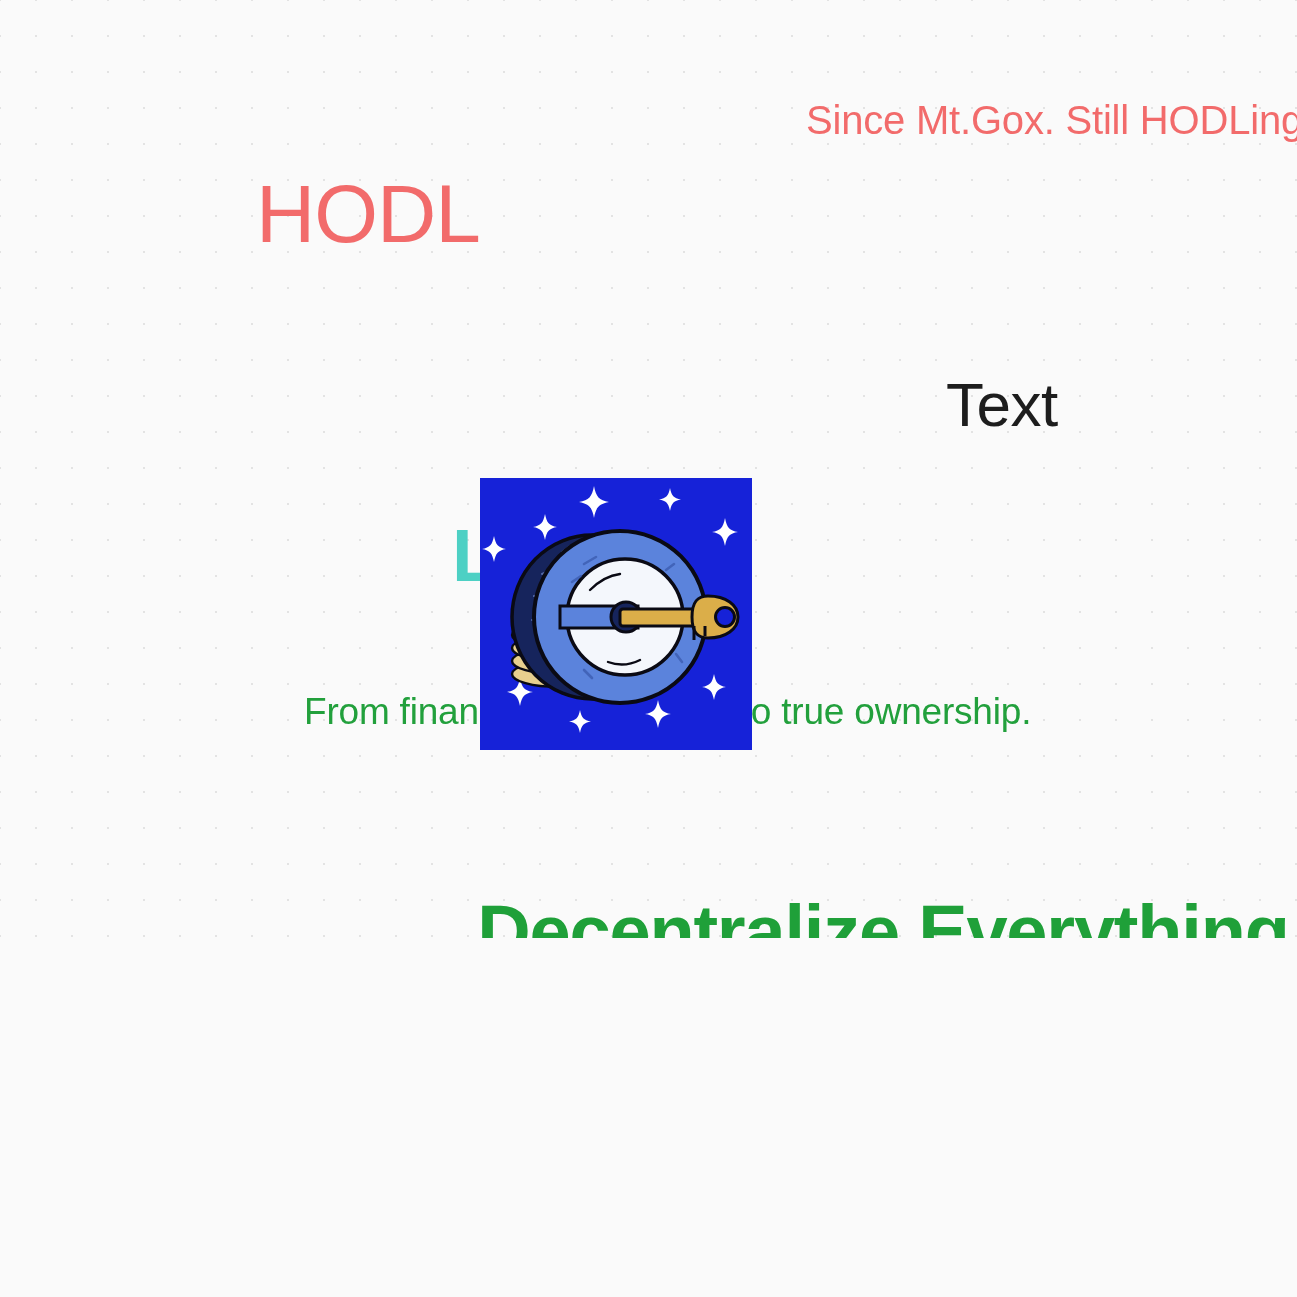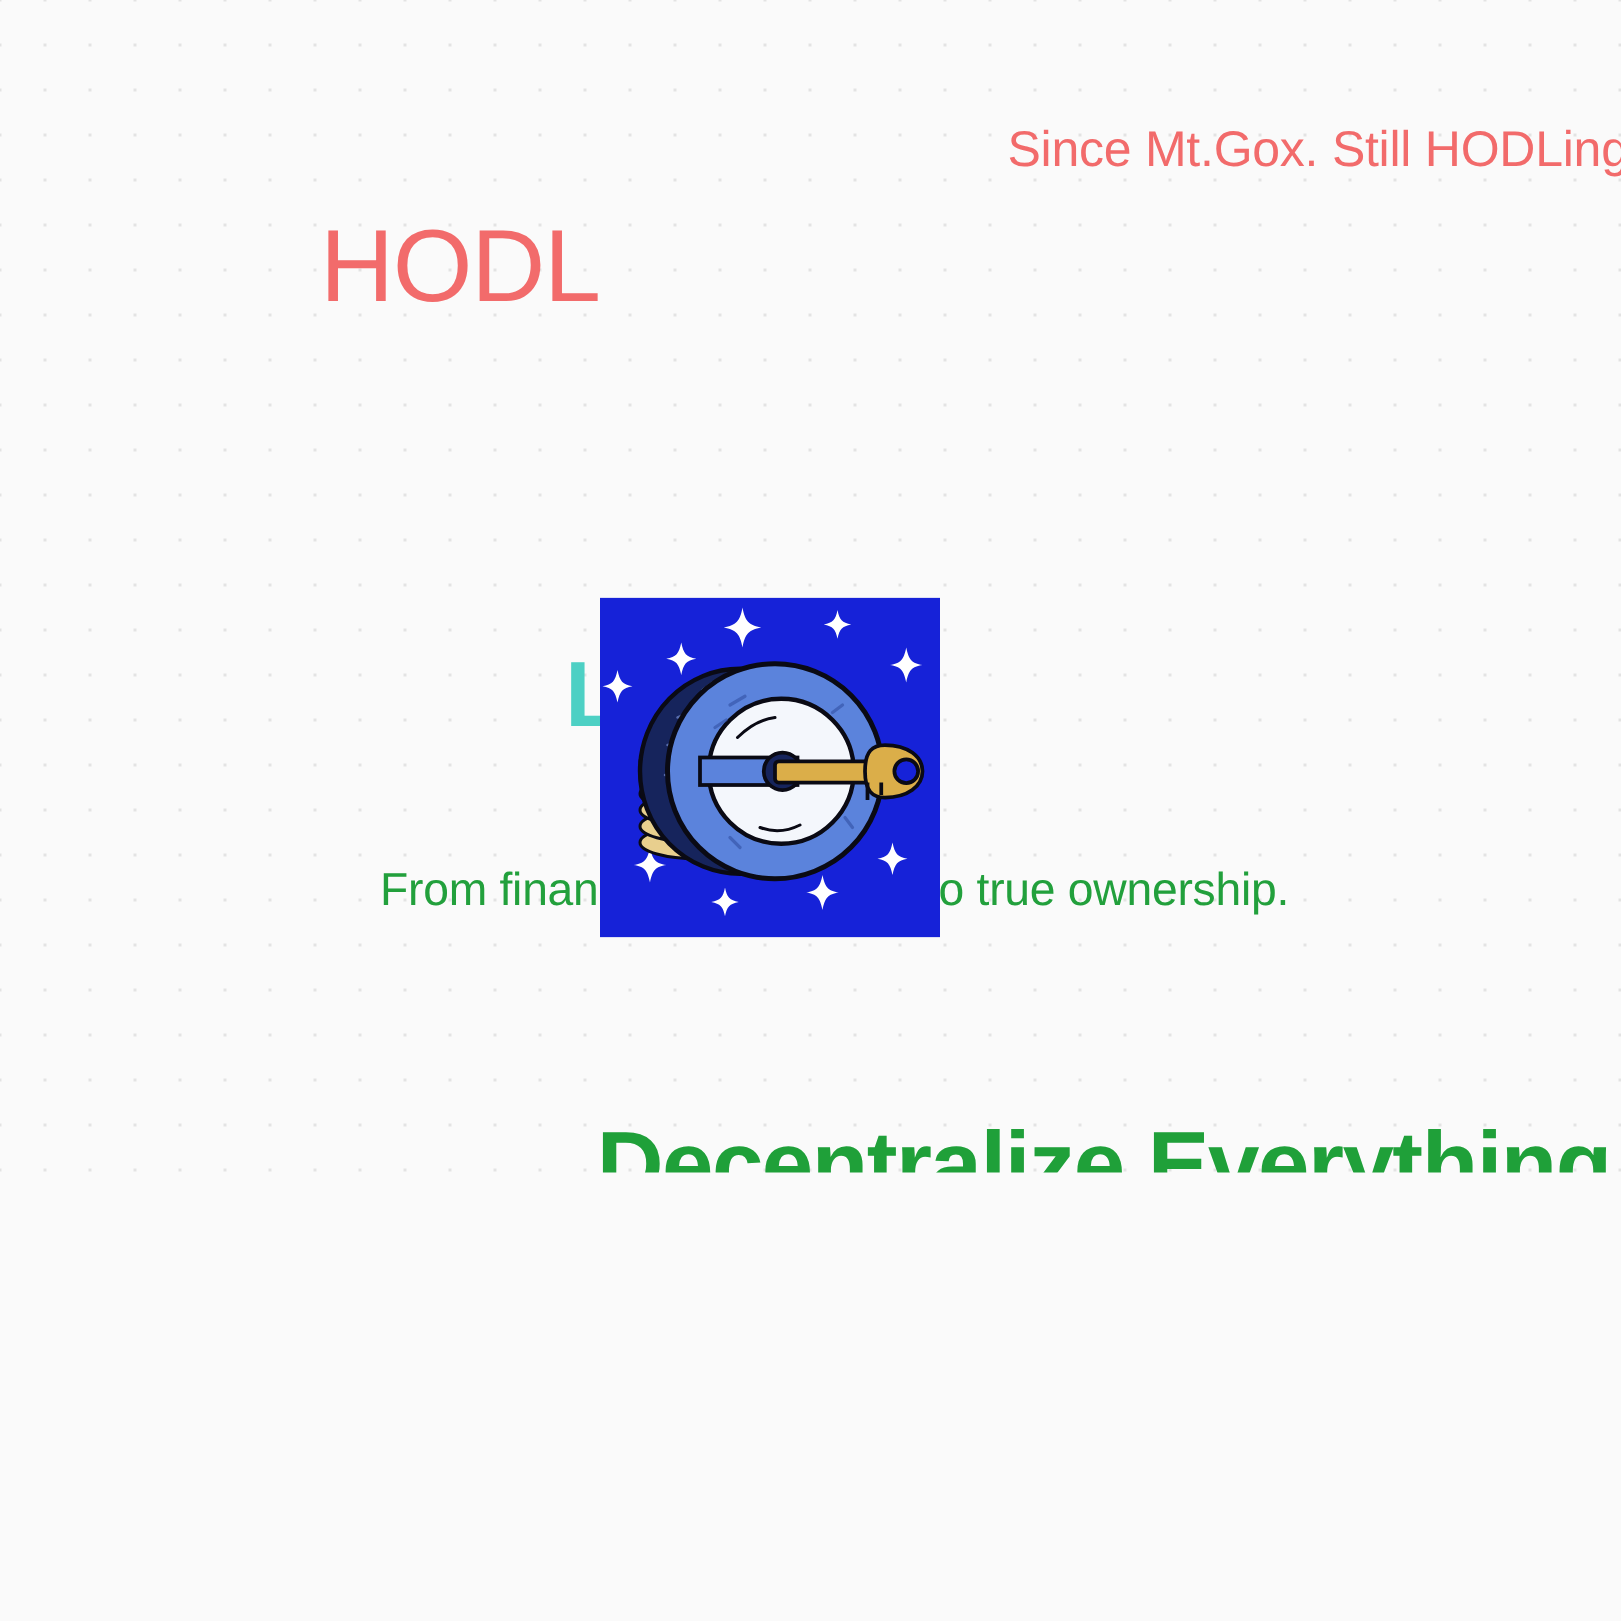--- a/index.html
+++ b/index.html
@@ -104,20 +104,21 @@
 </style>
 </head>
 <body>
 
 <div id="canvas">
 
   <div class="layer" id="tagline-since">Since Mt.Gox. Still HODLing</div>
 
   <div class="layer" id="hodl-heading">HODL</div>
 
+  <div class="layer" id="text-label">Text</div>
 
   <div class="layer" id="ledger-word">Ledger</div>
 
   <div class="layer" id="subtitle-line">From financial sovereignty to true ownership.</div>
 
   <div id="artwork">
     <svg width="272" height="272" viewBox="0 0 272 272" xmlns="http://www.w3.org/2000/svg">
       <rect x="0" y="0" width="272" height="272" fill="#1622D8"></rect>
 
       <g fill="#ffffff">

